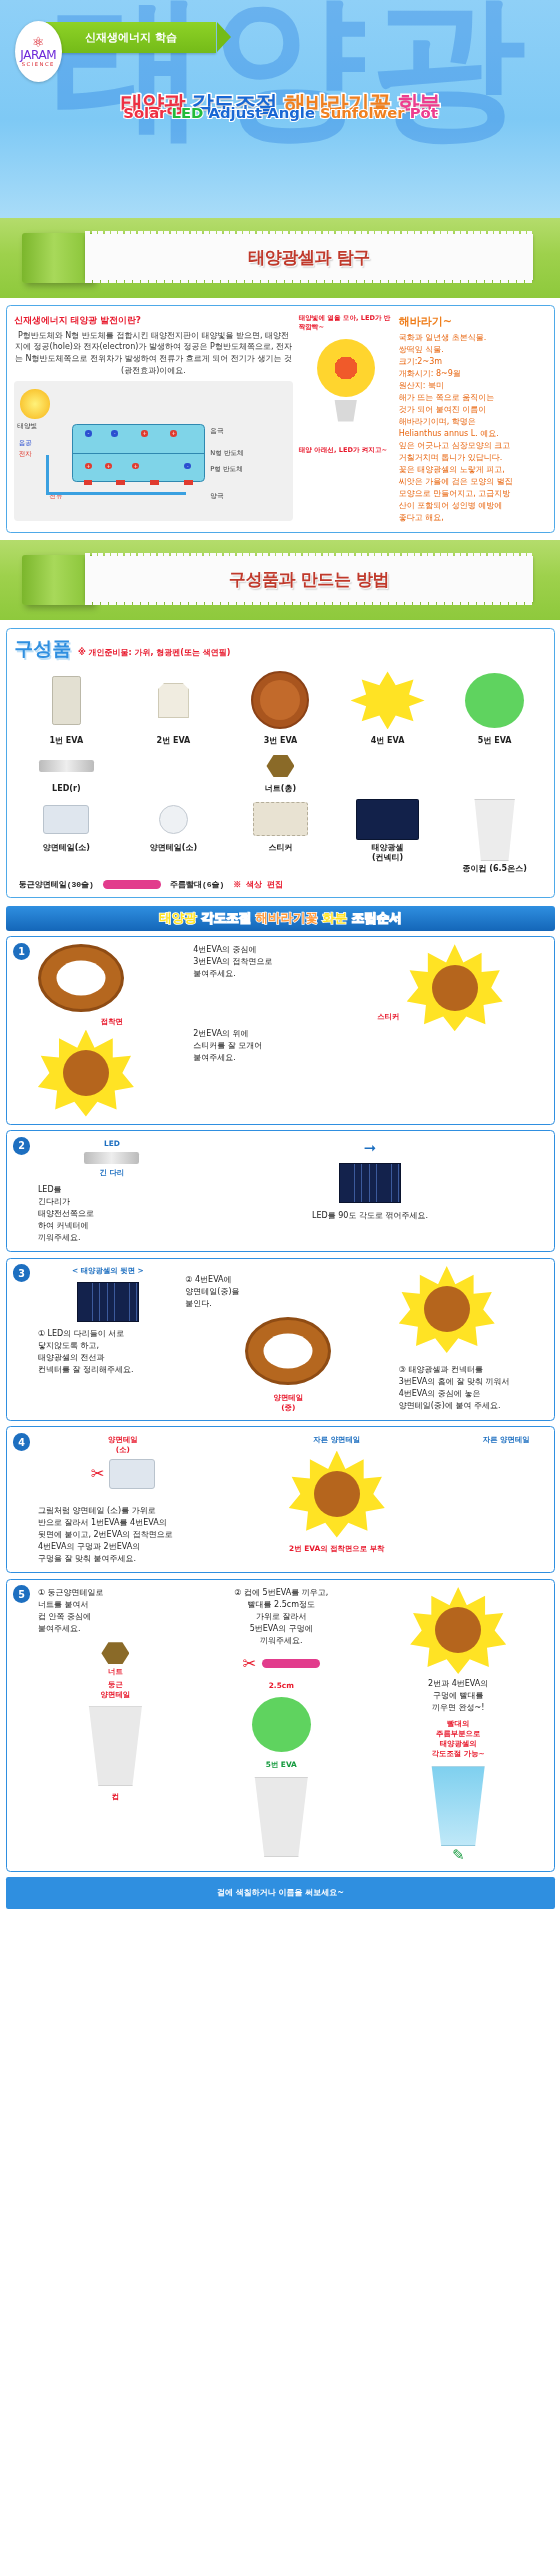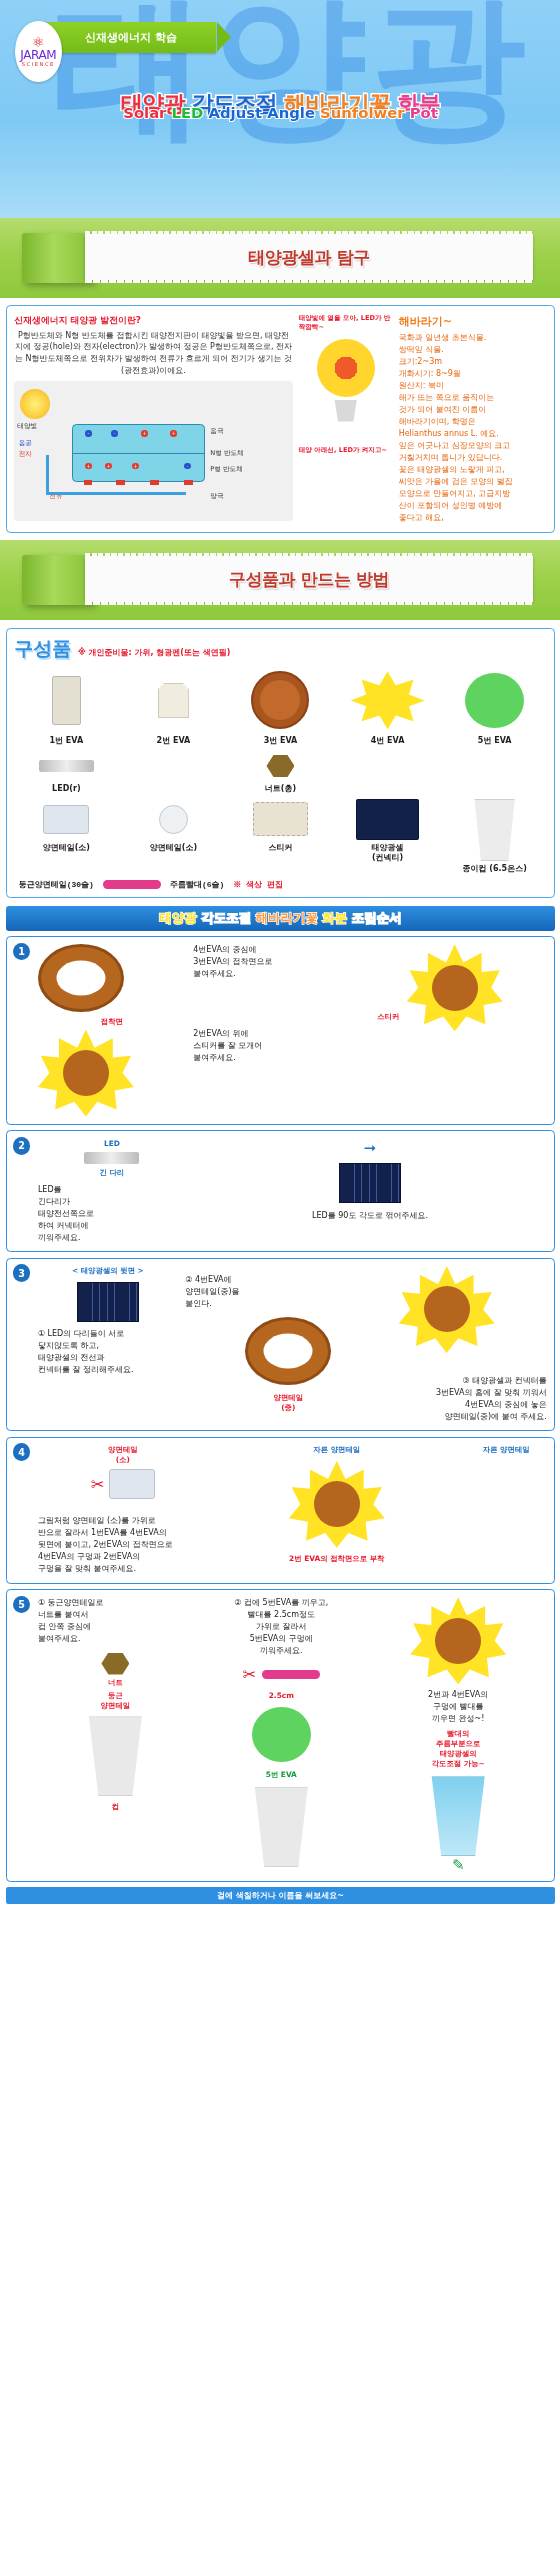--- a/index.html
+++ b/index.html
@@ -261,21 +261,21 @@
     width:68px;height:80px;
     background:linear-gradient(180deg,#7fd0ef,#bfe8f8);
     border:0.7px solid #8fc7dd;
     clip-path: polygon(11% 0,89% 0,75% 100%,25% 100%);
   }
   .scissors{ font-size:16px; color:#e8192c; }
   .pencil{ font-size:14.8px; color:#159a3e; }
 
   .footbar{
     margin: 3px 5.9px 8.9px;
-    background:#2f8fe0;border-radius:2.2px;height:17px;
+    background:#2f8fe0;border-radius:2.2px;height:32px;
     display:flex;align-items:center;justify-content:center;
     color:#fff;font-size:8px;font-weight:bold;
   }
   .measure{ font-size:7.4px; color:#e8192c; font-weight:bold; }
 </style>
 </head>
 <body>
 
 <div class="page">
 
@@ -579,21 +579,21 @@
         <div class="ring-brown" style="margin:7.4px auto;">
             <i></i>
           </div>
         <div class="cap-red" style="white-space:pre-line;">양면테일
 (중)</div>
       </div>
       <div class="art-box" style="width:148px;">
         <div class="flower-big">
             <i></i>
           </div>
-        <div class="step-txt" style="white-space:pre-line;margin-top:22px;text-align:right;">③ 태양광셀과 컨넥터를
+        <div class="step-txt" style="white-space:pre-line;margin-top:11px;">③ 태양광셀과 컨넥터를
 3번EVA의 홈에 잘 맞춰 끼워서
 4번EVA의 중심에 놓은
 양면테일(중)에 붙여 주세요.</div>
       </div>
     </div>
   </div>
 
   <div class="step">
     <div class="step-num">4</div>
     <div class="step-body">

